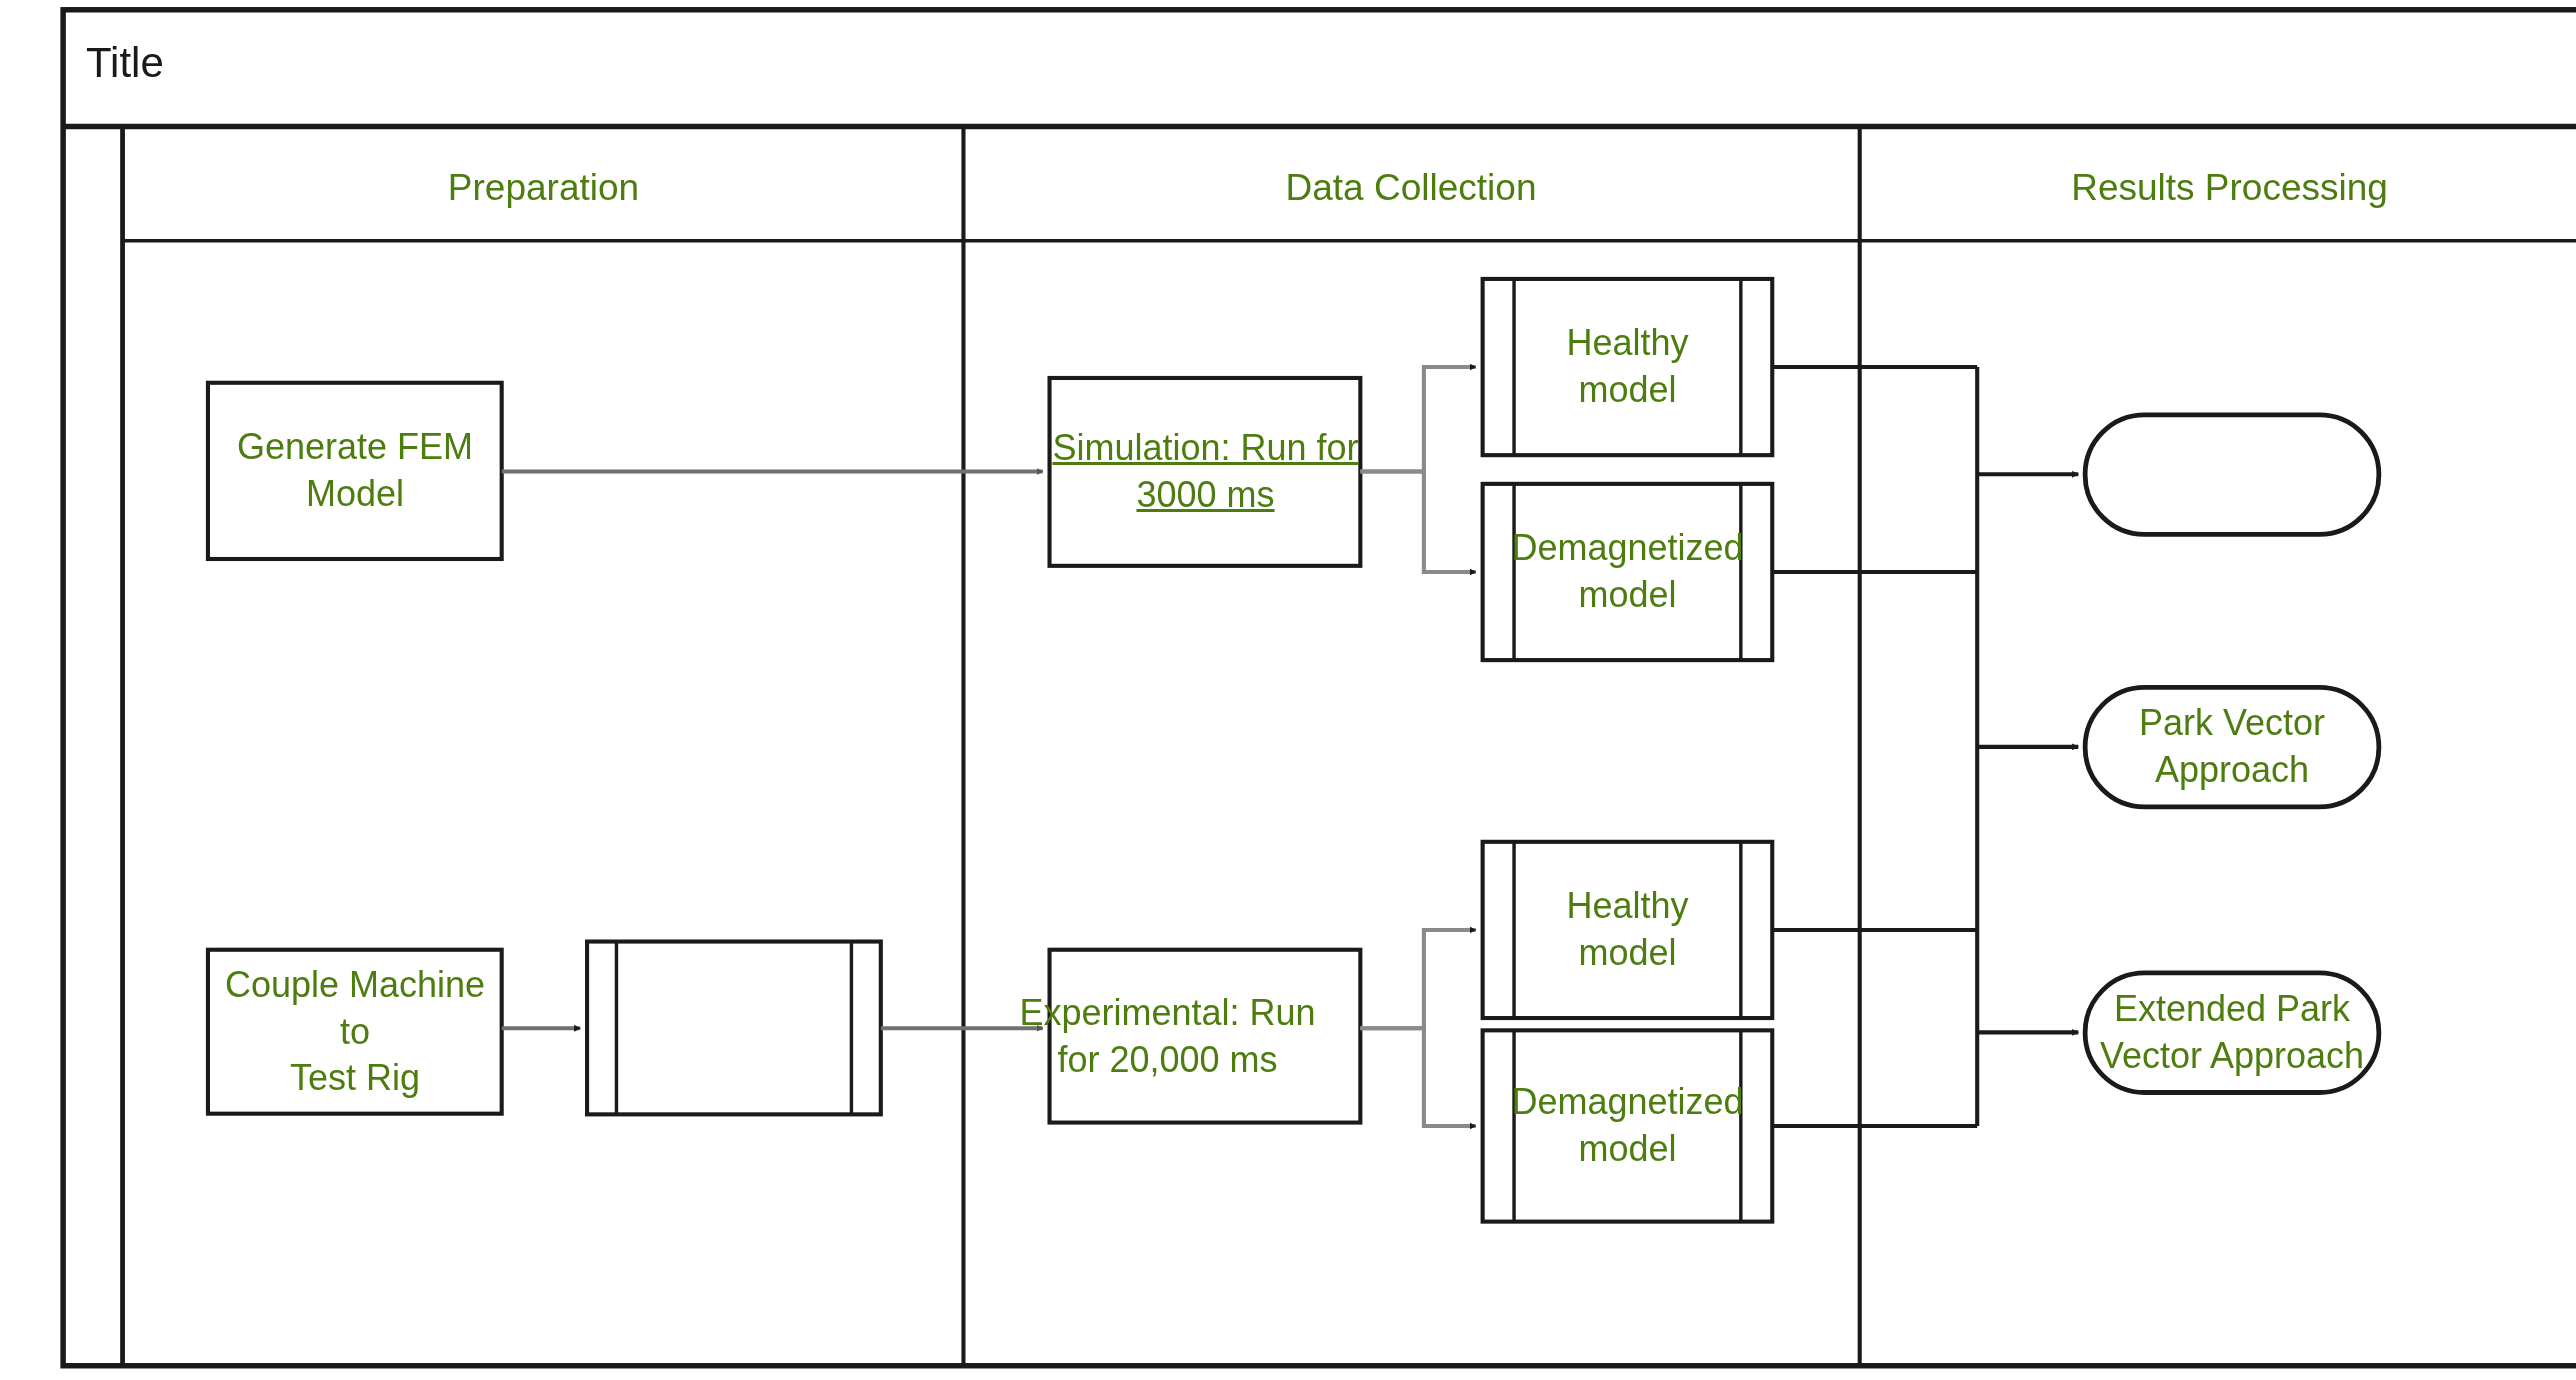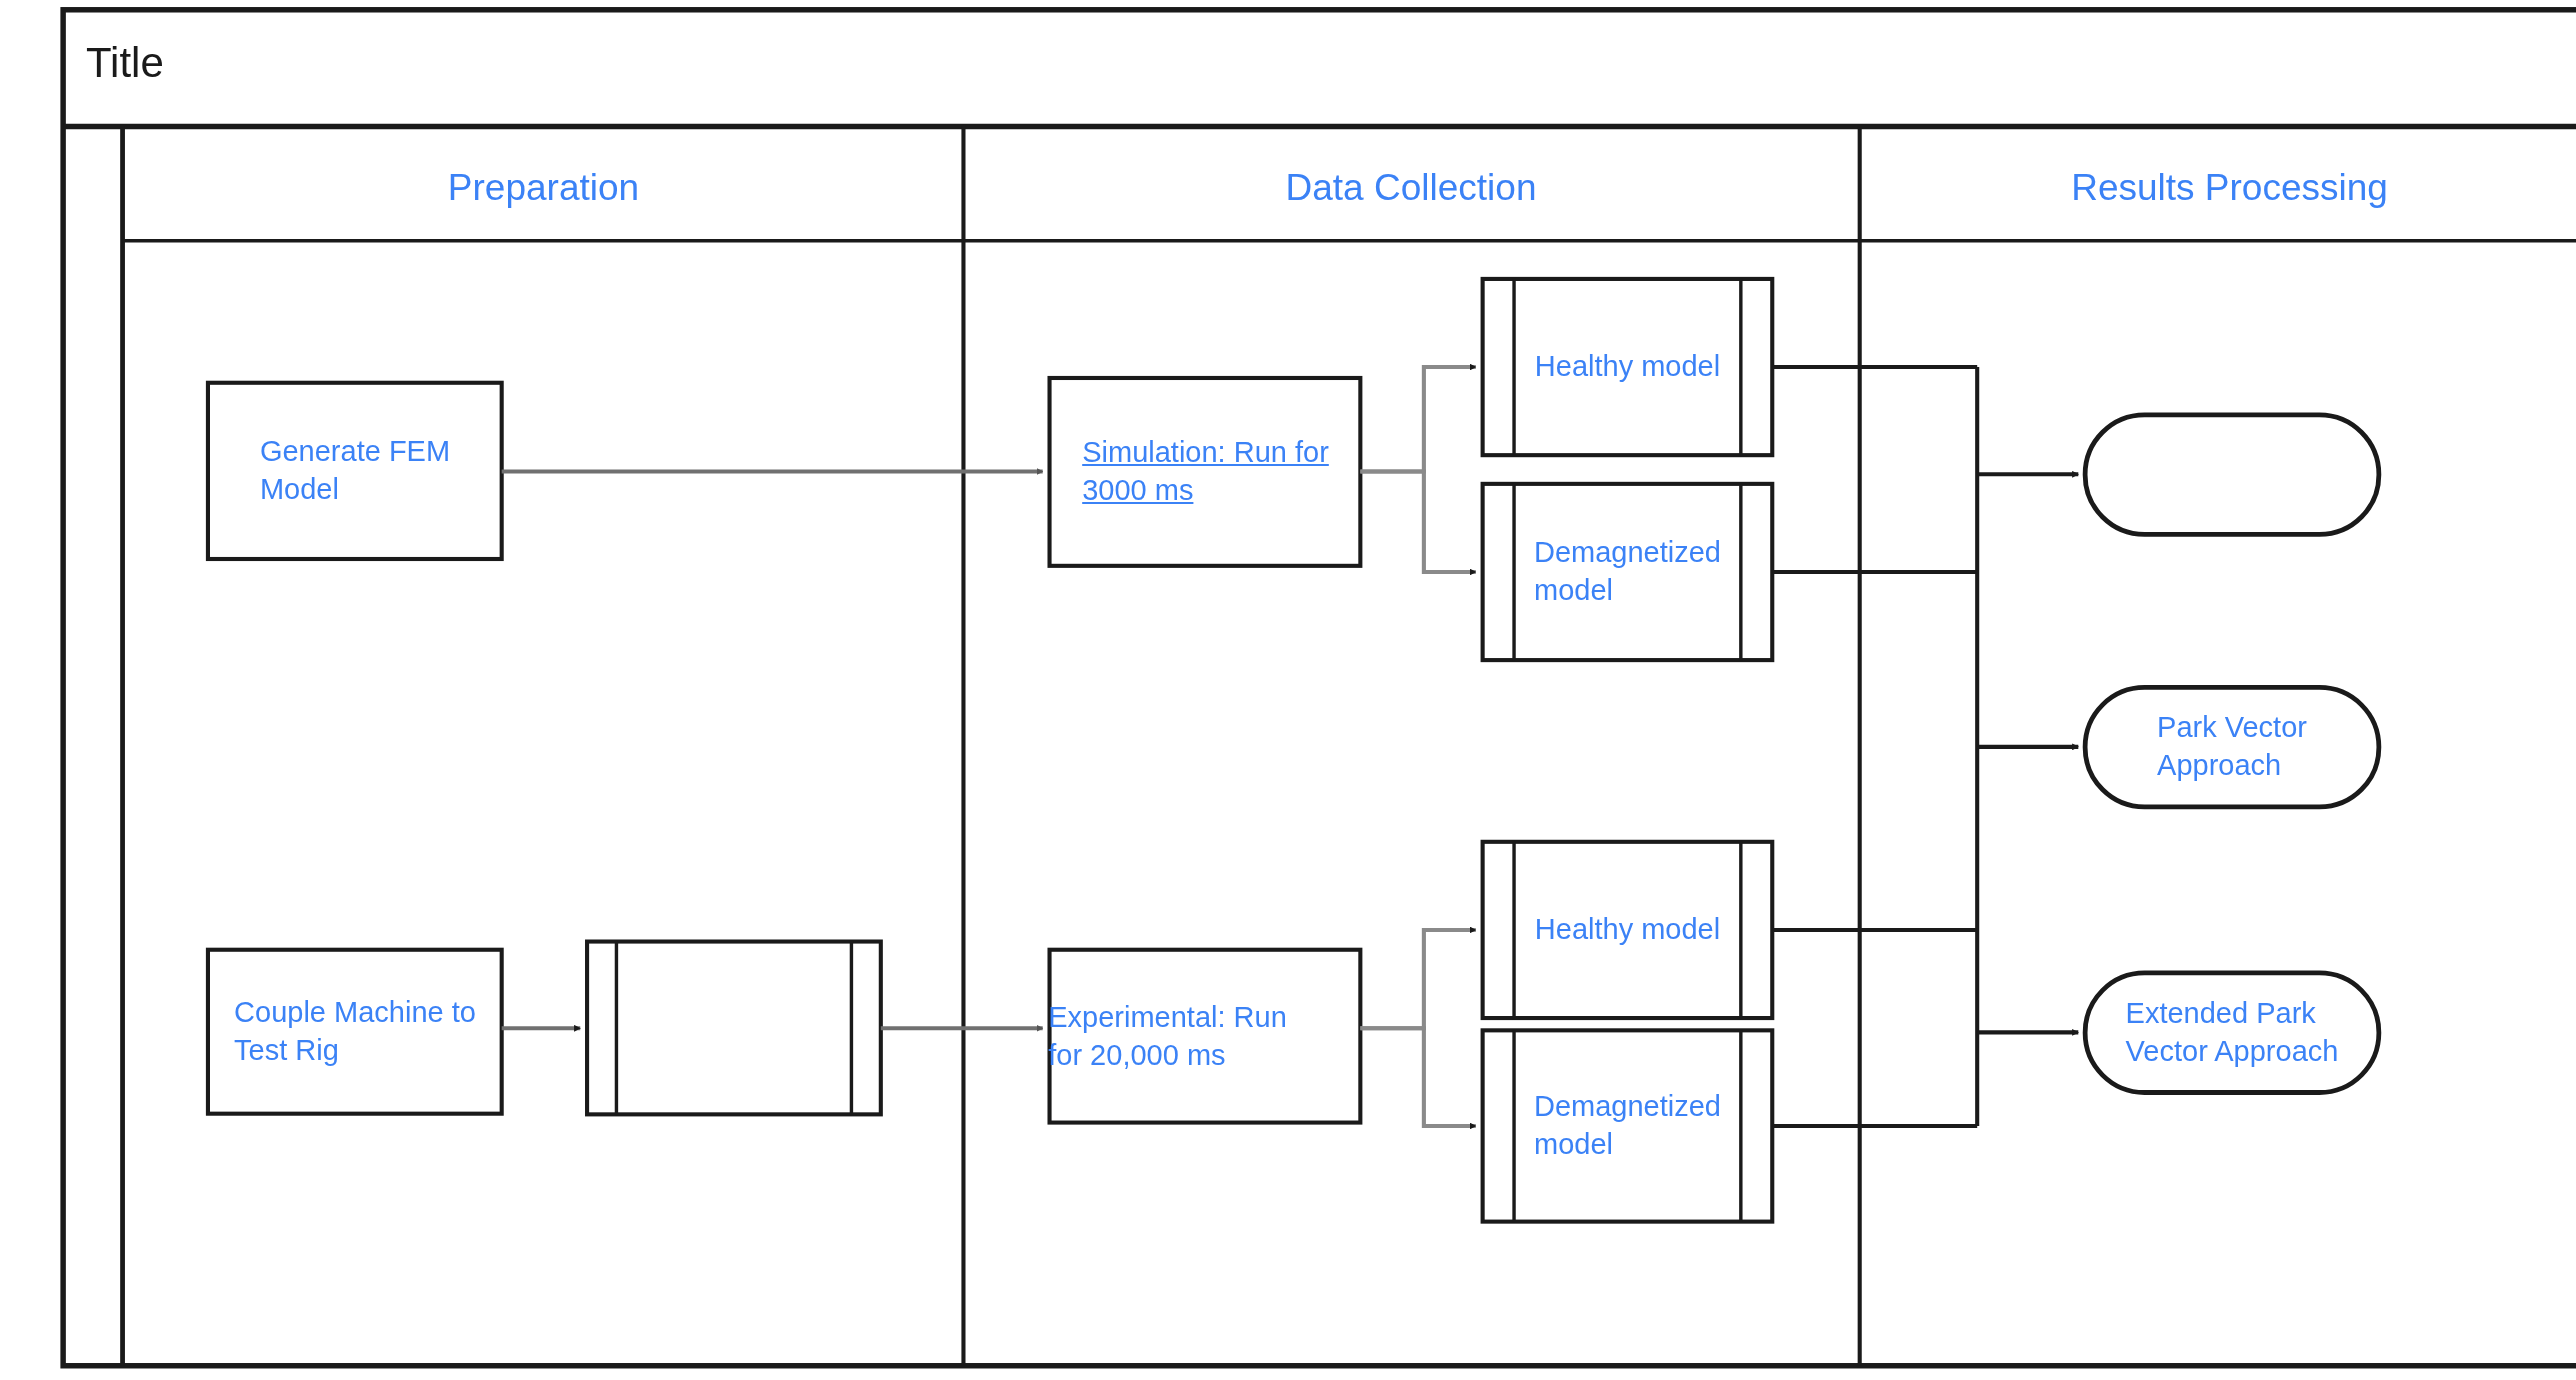--- a/index.html
+++ b/index.html
@@ -21,36 +21,37 @@
   #canvas svg {
     position: absolute;
     left: 0;
     top: 0;
   }
   .lbl {
     position: absolute;
     display: flex;
     align-items: center;
     justify-content: center;
-    color: #3b82f6;
+    text-align: center;
+    color: #4d7c0f;
     line-height: 1.30;
     pointer-events: none;
     white-space: pre-line;
   }
   .title-text {
     position: absolute;
     color: #1a1a1a;
     font-size: 42px;
     line-height: 1;
   }
   .lane-head {
     font-size: 37px;
   }
   .box-text {
-    font-size: 29px;
+    font-size: 36px;
   }
 </style>
 </head>
 <body>
 
 <div id="canvas">
 
   <svg width="2576" height="1381" viewBox="0 0 3771 2021">
     <defs>
       <marker id="ah-dark" markerWidth="10" markerHeight="10" refX="9" refY="5" orient="auto" markerUnits="userSpaceOnUse">

